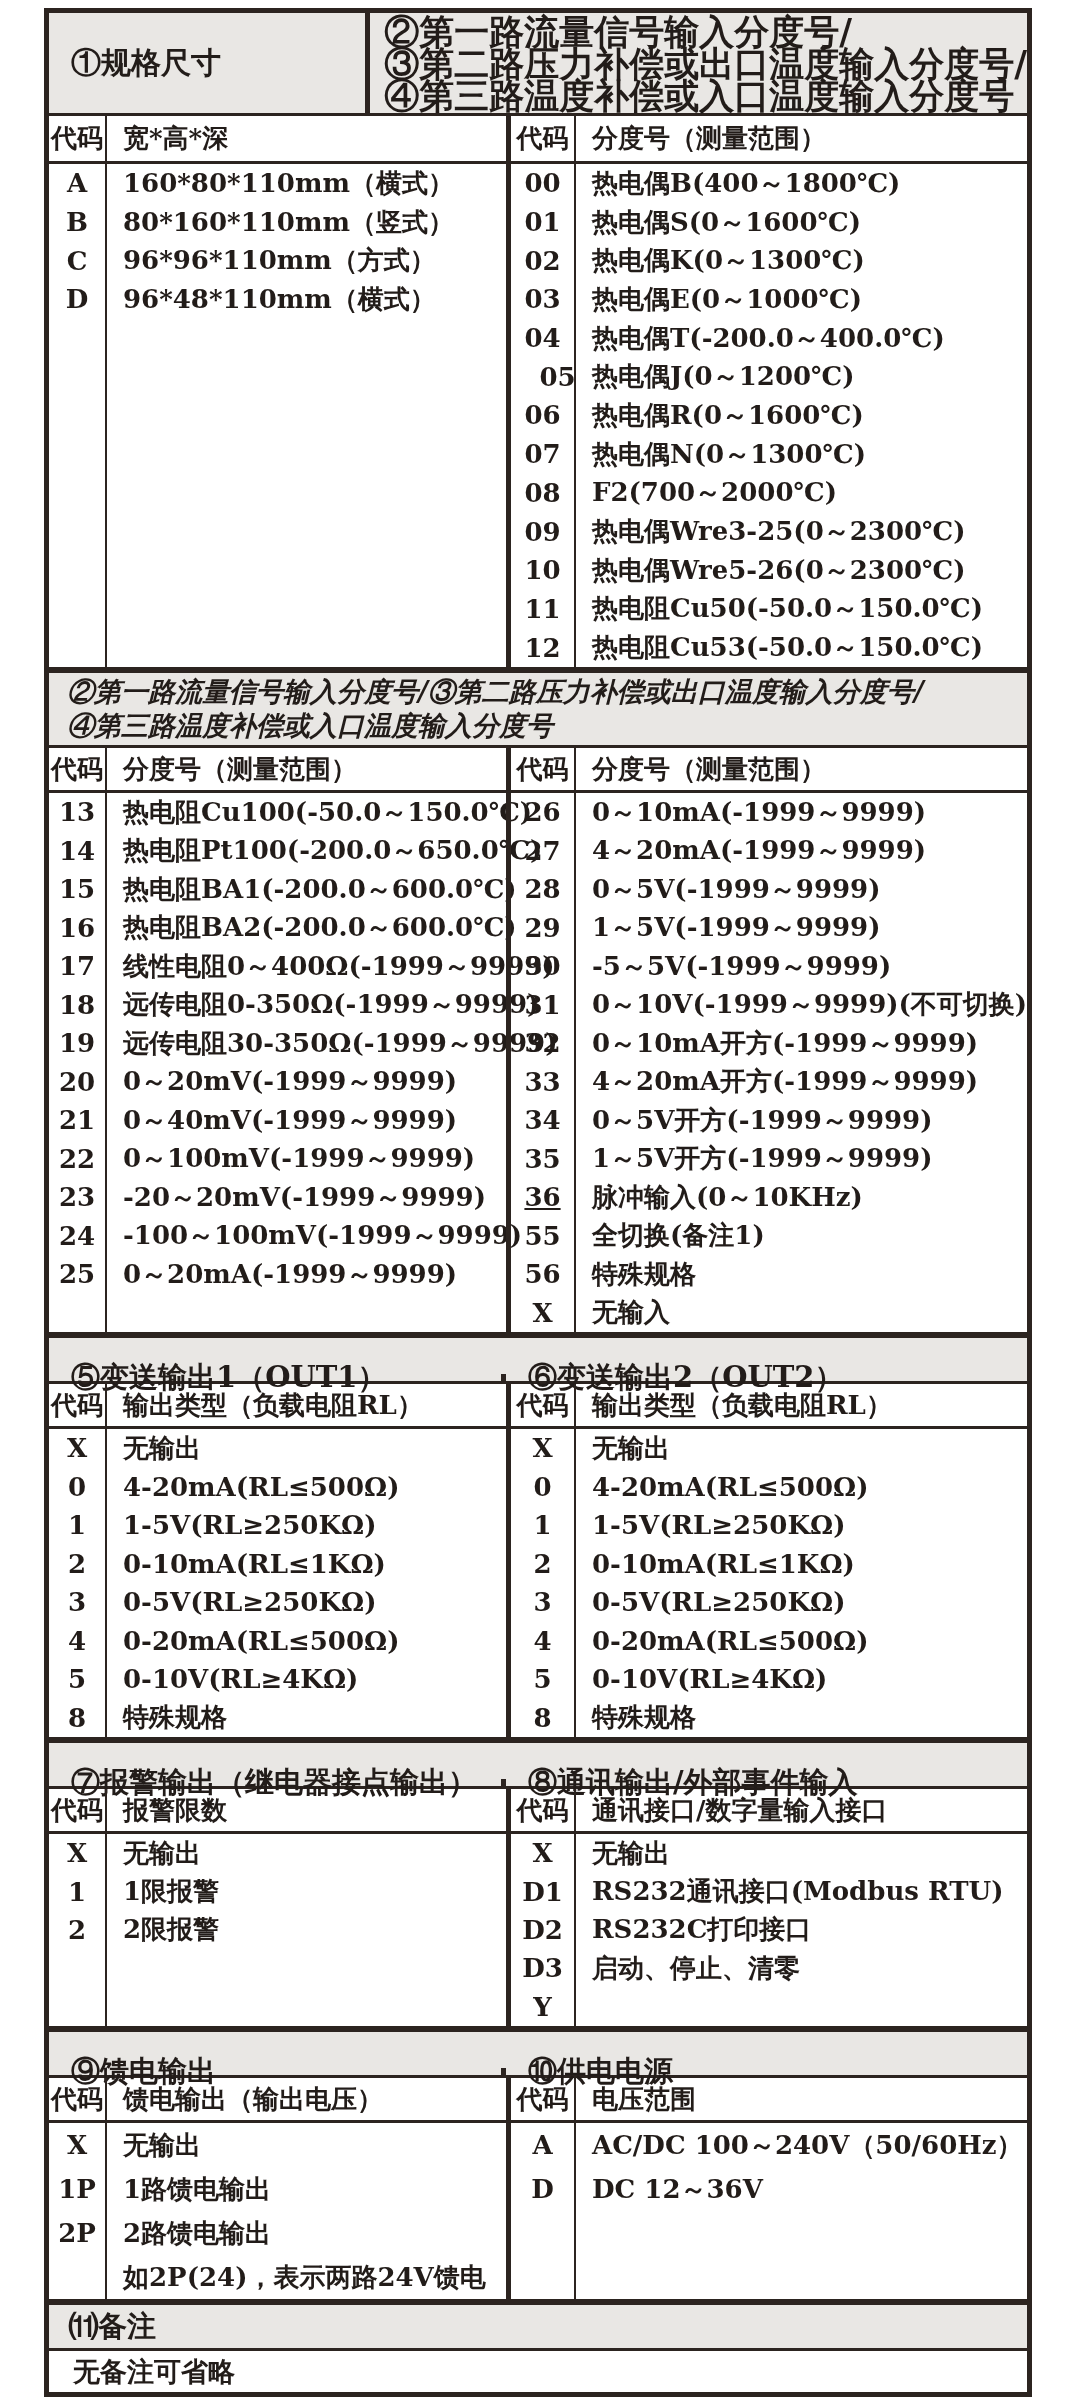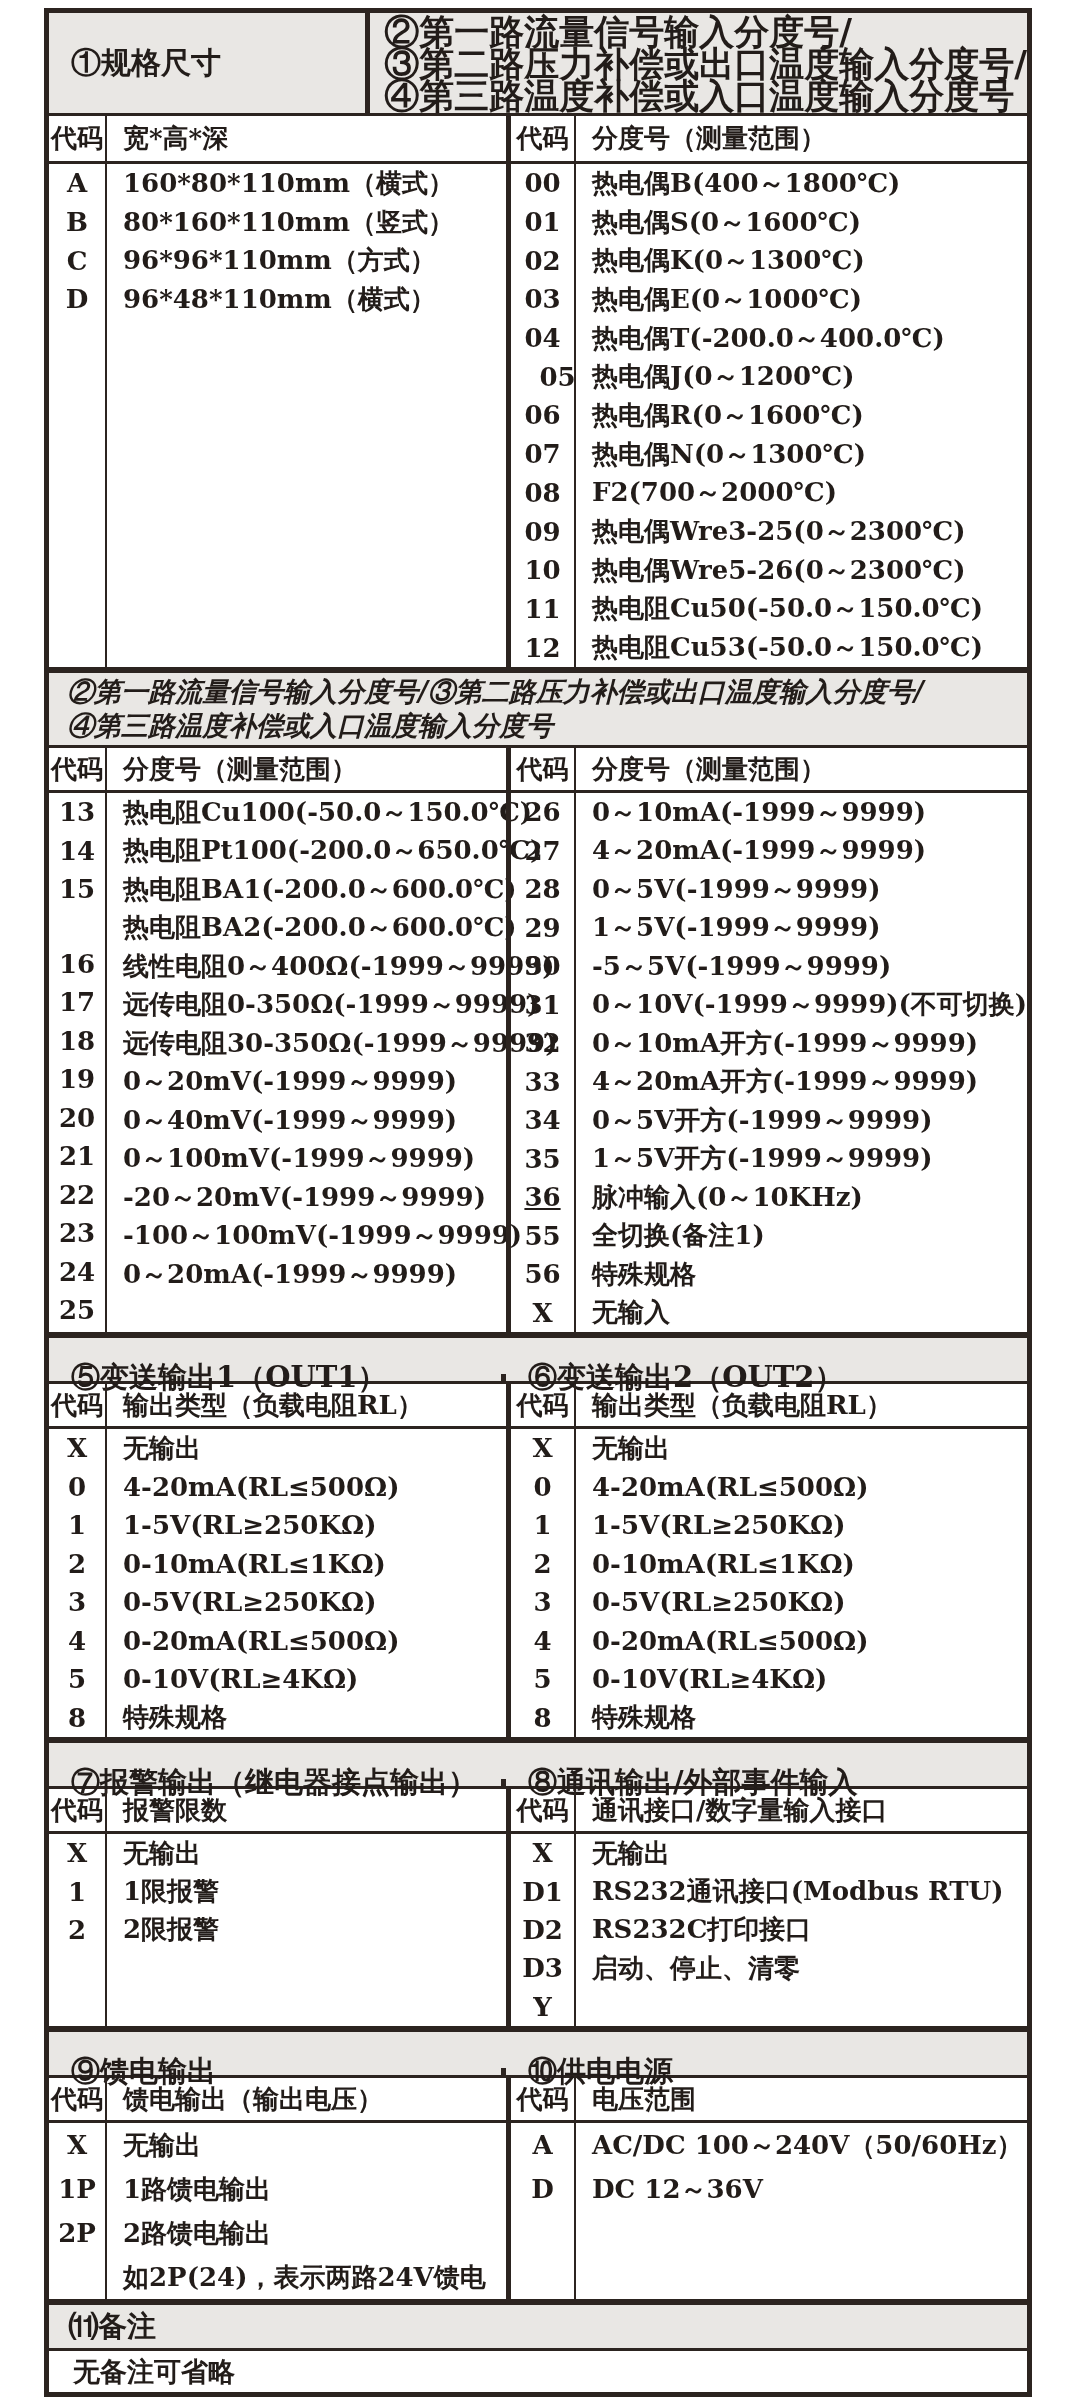--- a/index.html
+++ b/index.html
@@ -142,21 +142,21 @@
     <div class="cell c3 code">代码</div>
       <div class="v2"></div>
     <div class="cell c4 desc">分度号（测量范围）</div>
   </div>
   <div class="hline"></div>
   <div class="data d1">
     <div class="c1 colstack" id="s1lc">
         <div class="cell code" style="height: 38.5px;">13</div>
         <div class="cell code" style="height: 38.5px;">14</div>
         <div class="cell code" style="height: 38.5px;">15</div>
-        <div class="cell code" style="height: 38.5px; margin-top: 36px;">16</div>
+        <div class="cell code" style="height: 38.5px;">16</div>
         <div class="cell code" style="height: 38.5px;">17</div>
         <div class="cell code" style="height: 38.5px;">18</div>
         <div class="cell code" style="height: 38.5px;">19</div>
         <div class="cell code" style="height: 38.5px;">20</div>
         <div class="cell code" style="height: 38.5px;">21</div>
         <div class="cell code" style="height: 38.5px;">22</div>
         <div class="cell code" style="height: 38.5px;">23</div>
         <div class="cell code" style="height: 38.5px;">24</div>
         <div class="cell code" style="height: 38.5px;">25</div>
       </div>

